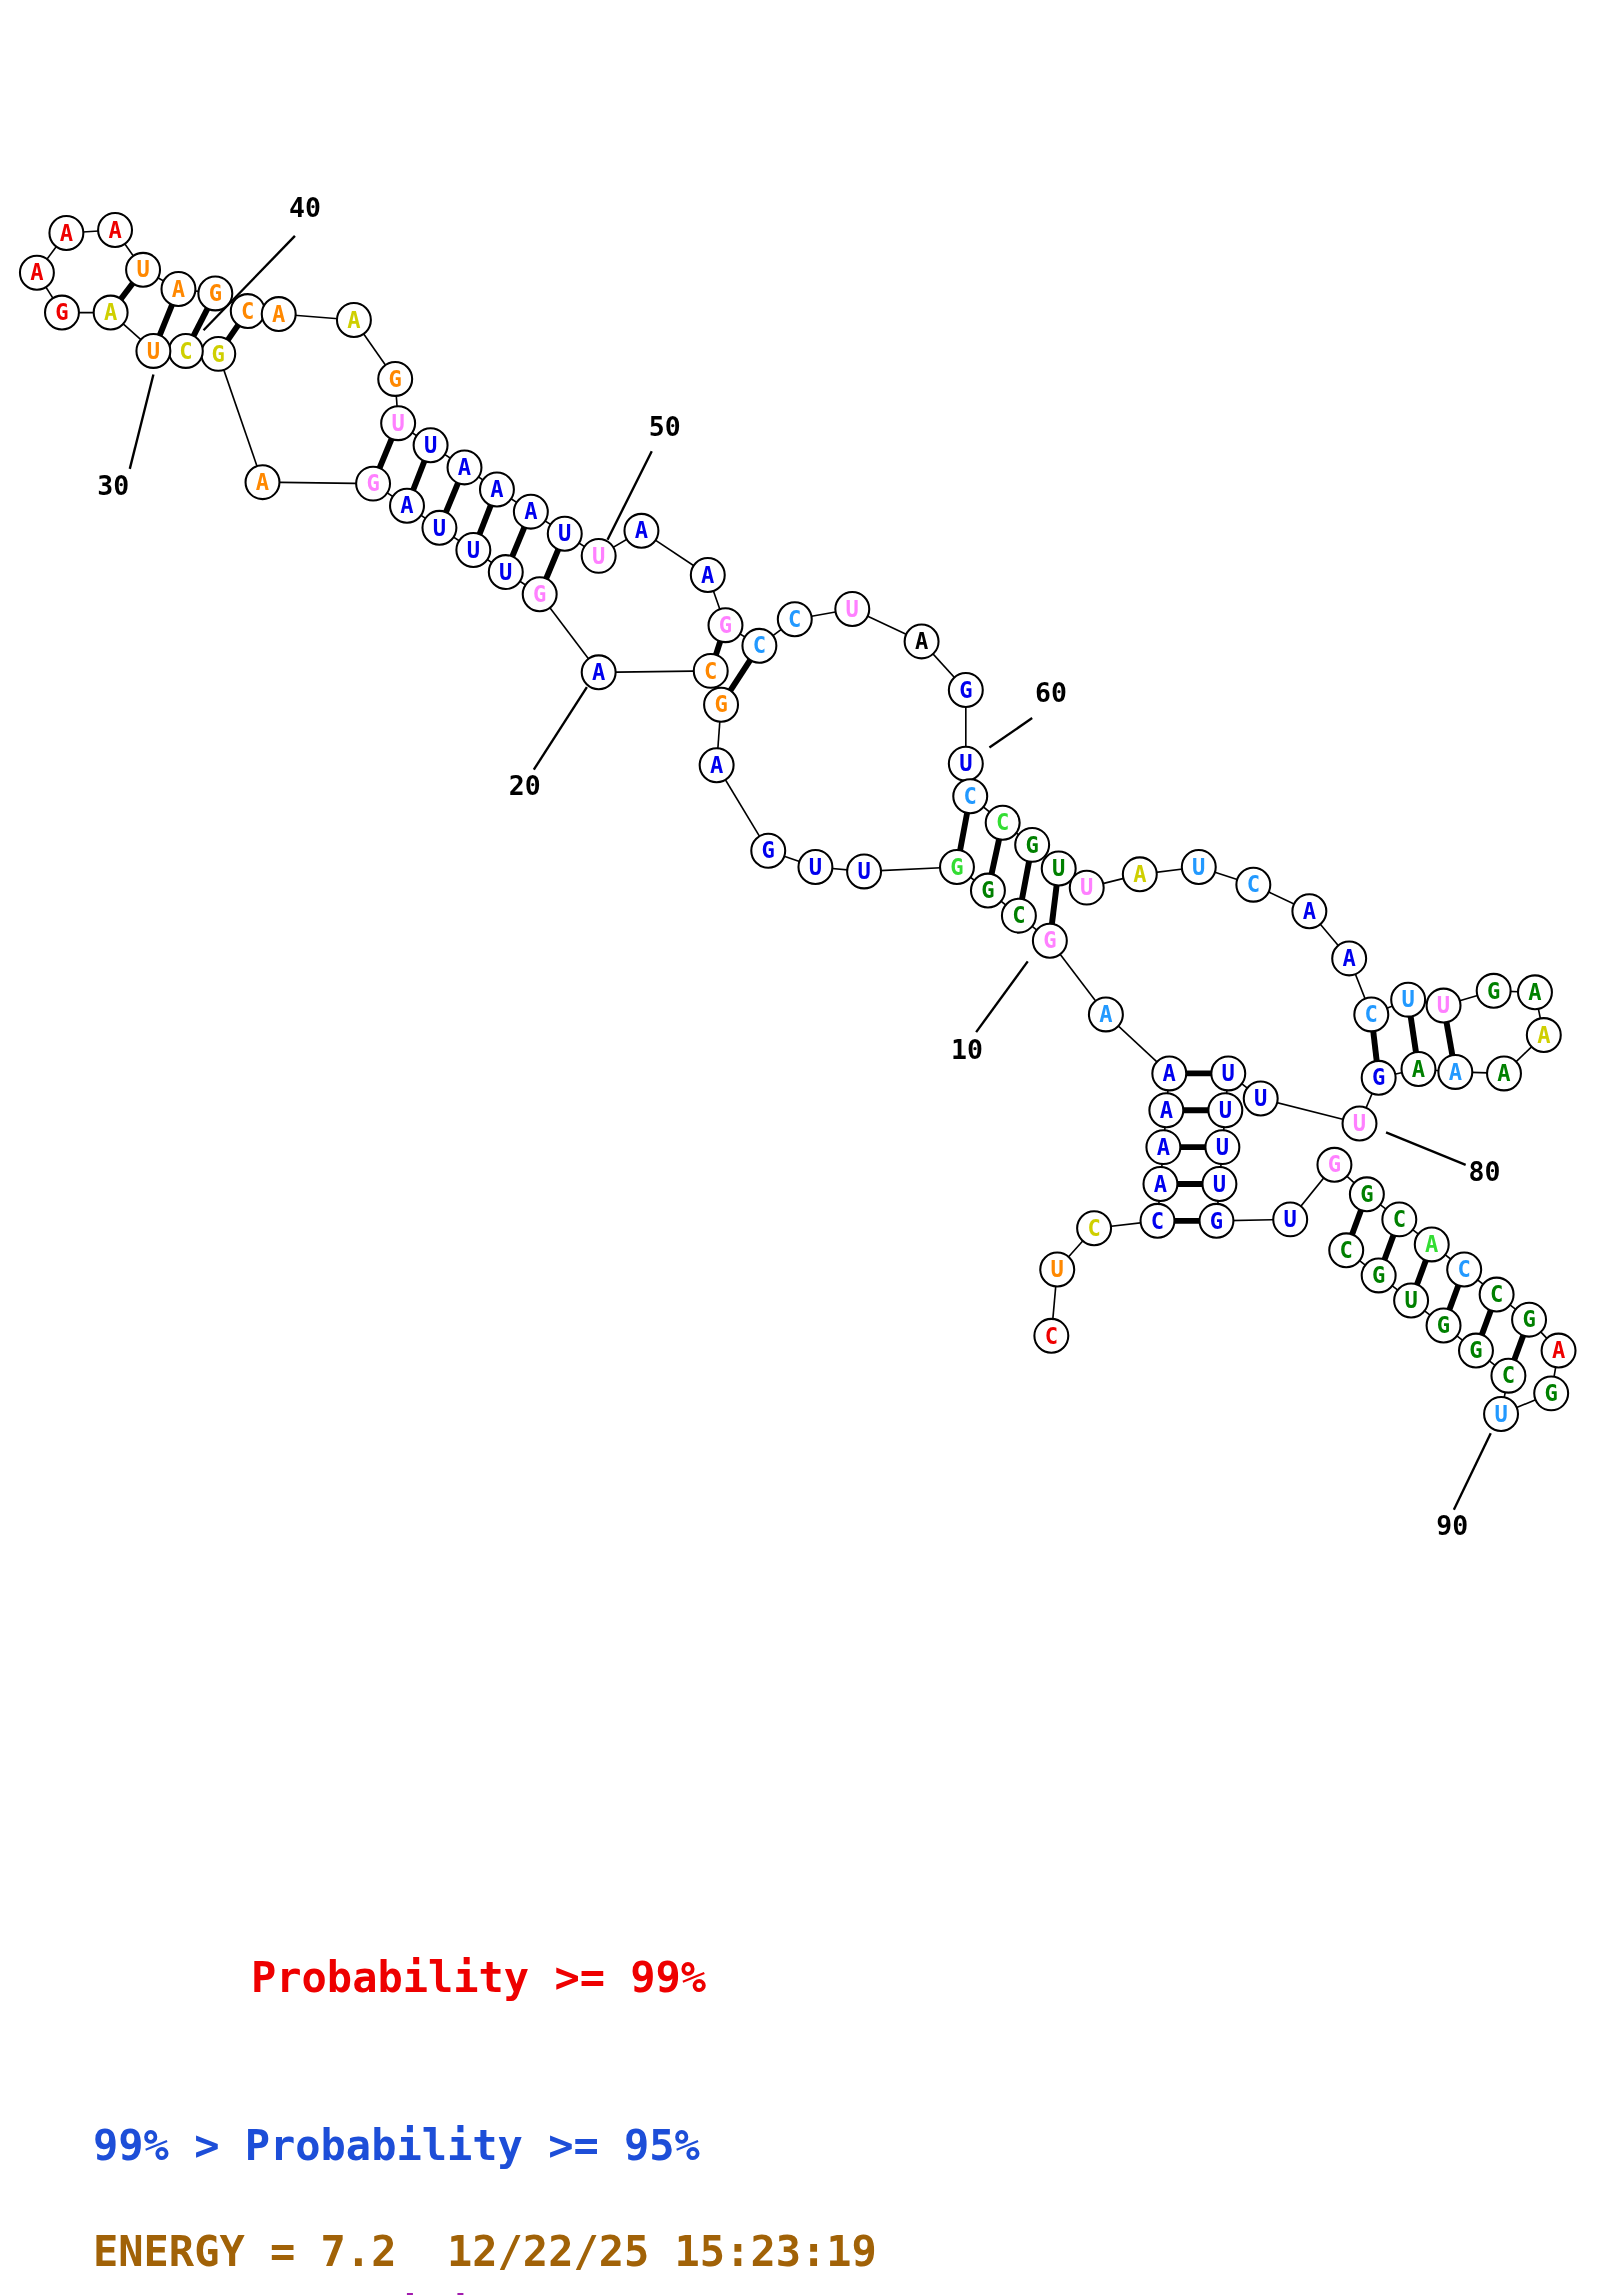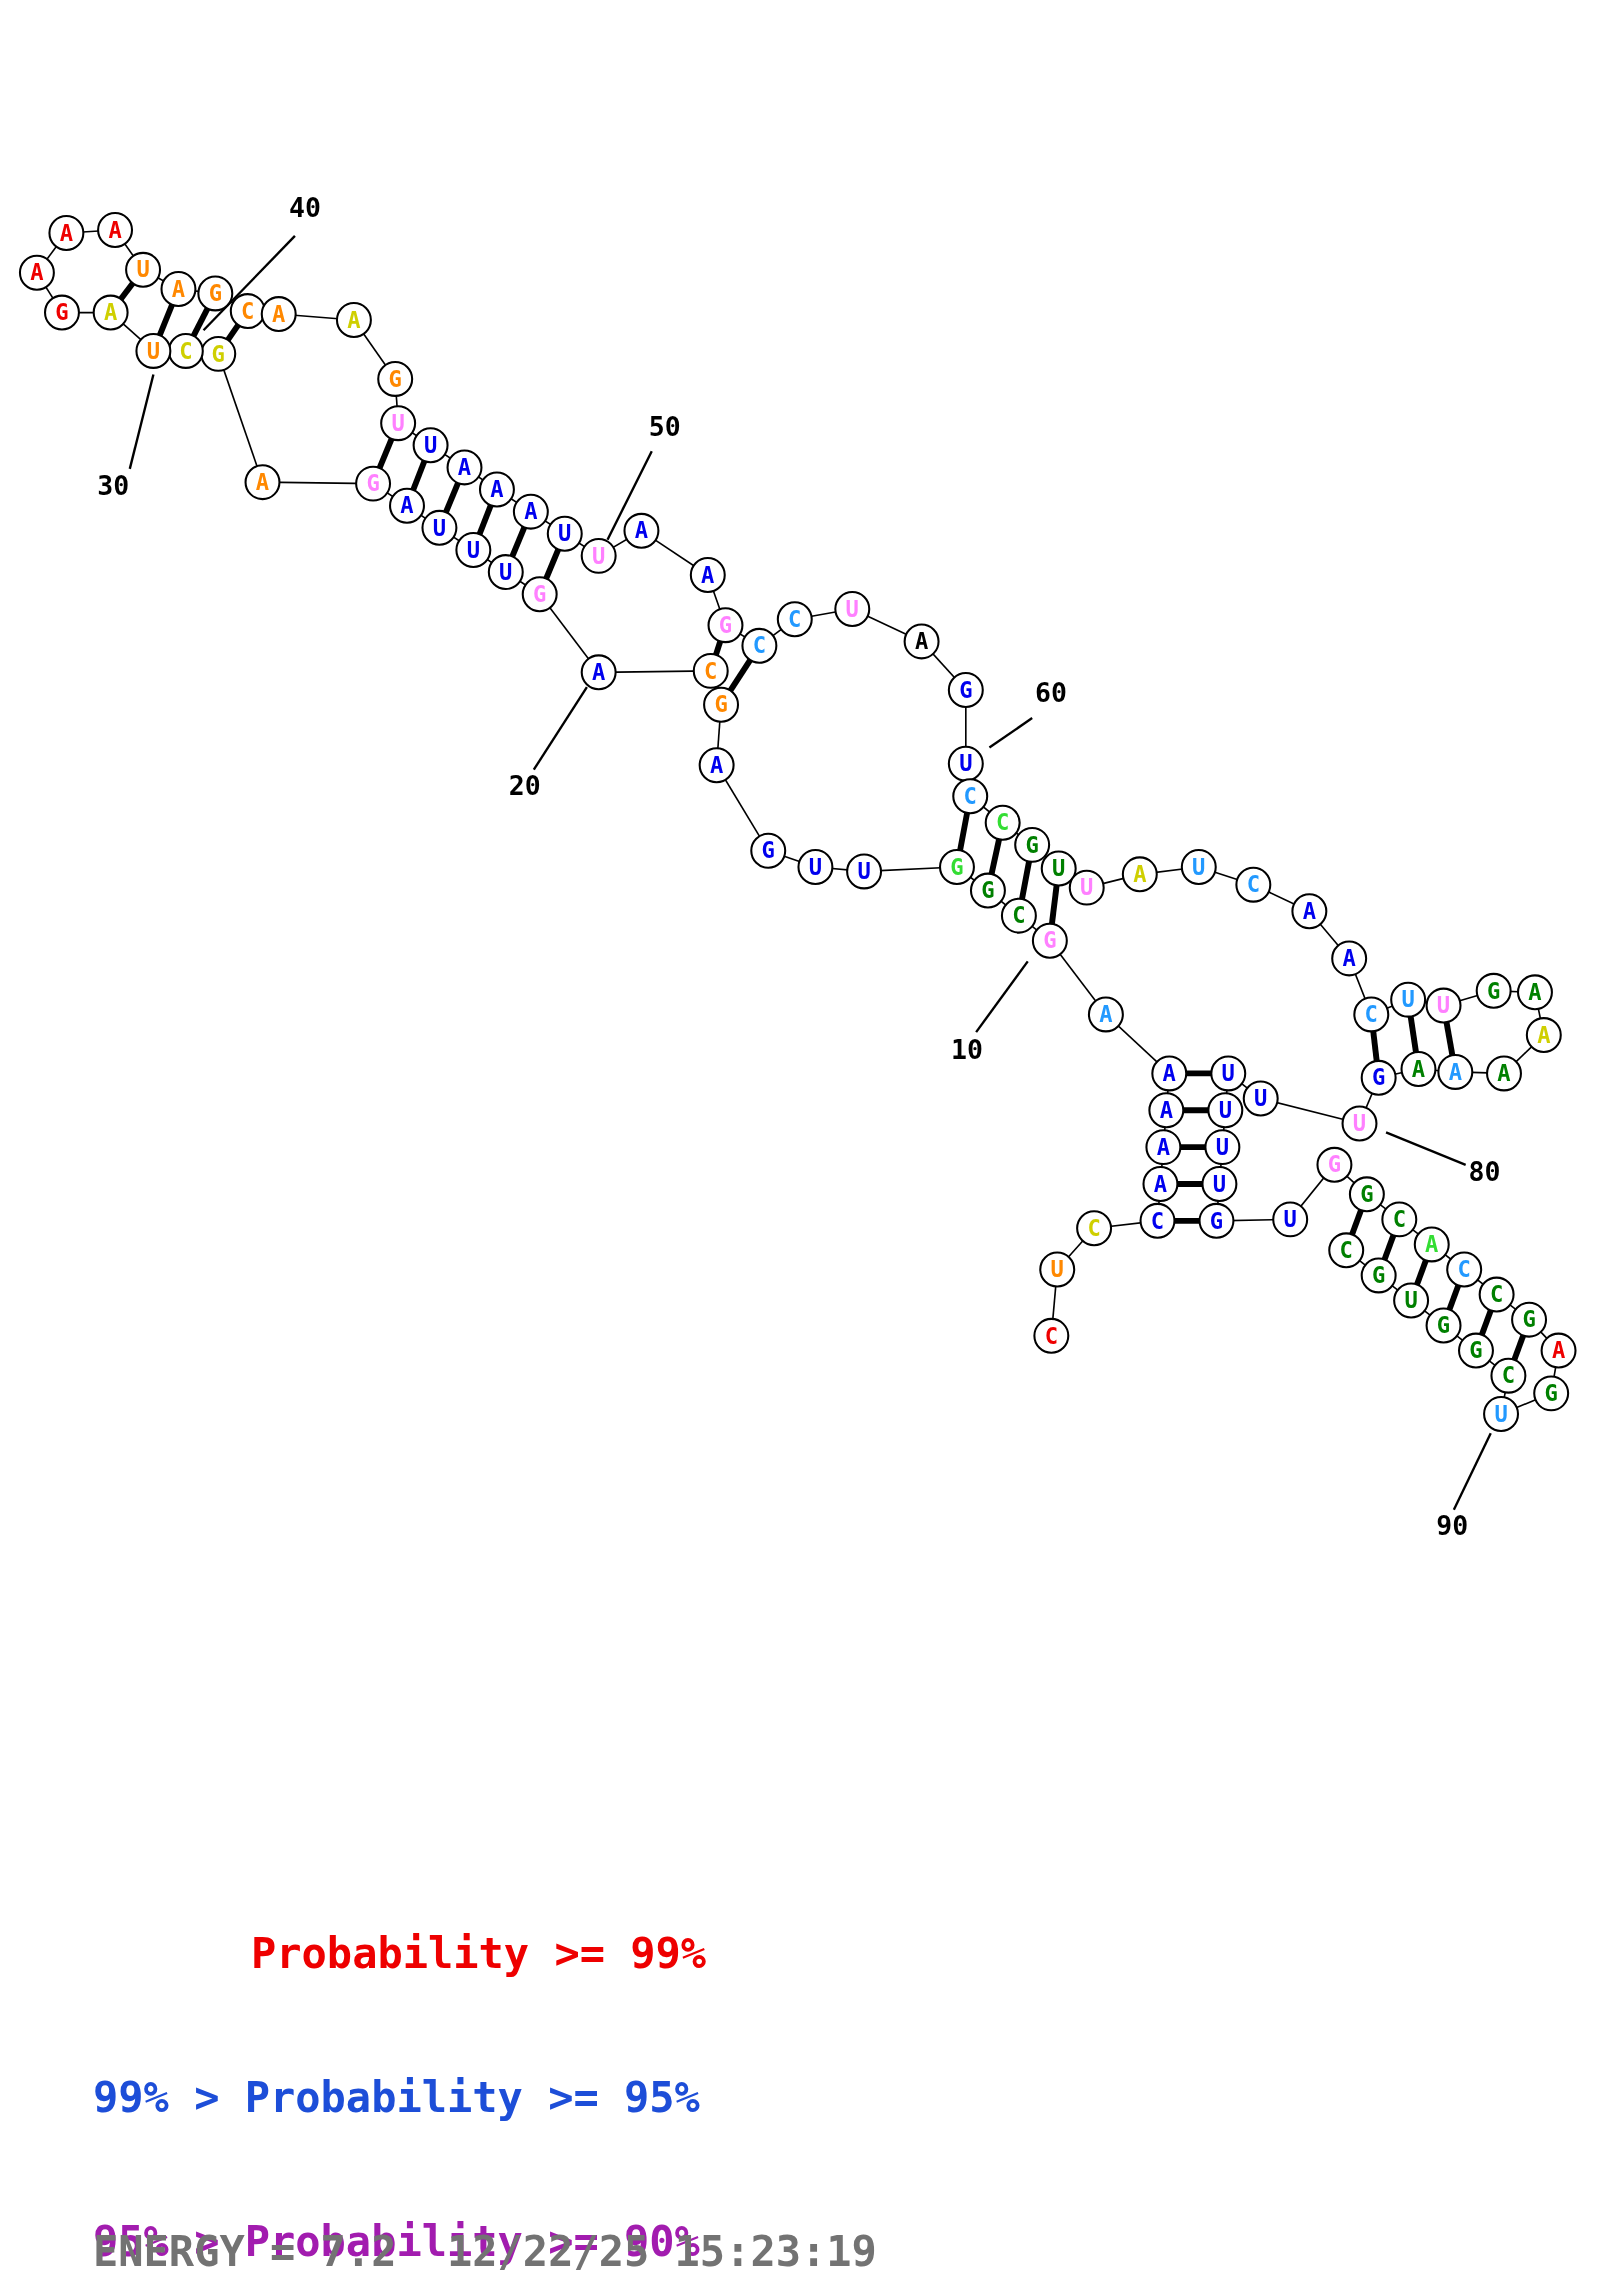--- a/index.html
+++ b/index.html
@@ -14,25 +14,25 @@
   .backbone{stroke:#000;stroke-width:1.1;fill:none;}
   .pairbond{stroke:#000;stroke-width:4;fill:none;}
   .leader{stroke:#000;stroke-width:1.6;fill:none;}
   .ntcircle{fill:#fff;stroke:#000;stroke-width:1.4;}
   .ntbase{font-family:"DejaVu Sans Mono","Liberation Mono",monospace;font-weight:bold;font-size:15px;text-anchor:middle;}
   .poslabel{font-family:"DejaVu Sans Mono","Liberation Mono",monospace;font-weight:bold;font-size:18px;fill:#000;}
   #legend{
     position:absolute;left:93px;top:1834px;
     font-weight:bold;font-size:42px;line-height:48px;white-space:pre;
   }
-  .legend-line{height:48px;}
+  .legend-line{height:48px;margin-top:24px;}
   .legend-line.indent{padding-left:158px;}
   #energy{
     position:absolute;left:93px;top:2227px;
-    color:#737373;font-weight:bold;font-size:42px;white-space:pre;
+    color:#a16207;font-weight:bold;font-size:42px;white-space:pre;
   }
 </style>
 </head>
 <body>
 
 <div id="plot-wrap">
   <svg id="plot" viewBox="0 0 1100 1556.5" preserveAspectRatio="xMidYMid meet">
       <line x1="713" y1="906" x2="717" y2="861" class="backbone"></line>
       <line x1="717" y1="861" x2="742" y2="833" class="backbone"></line>
       <line x1="742" y1="833" x2="785" y2="828" class="backbone"></line>

